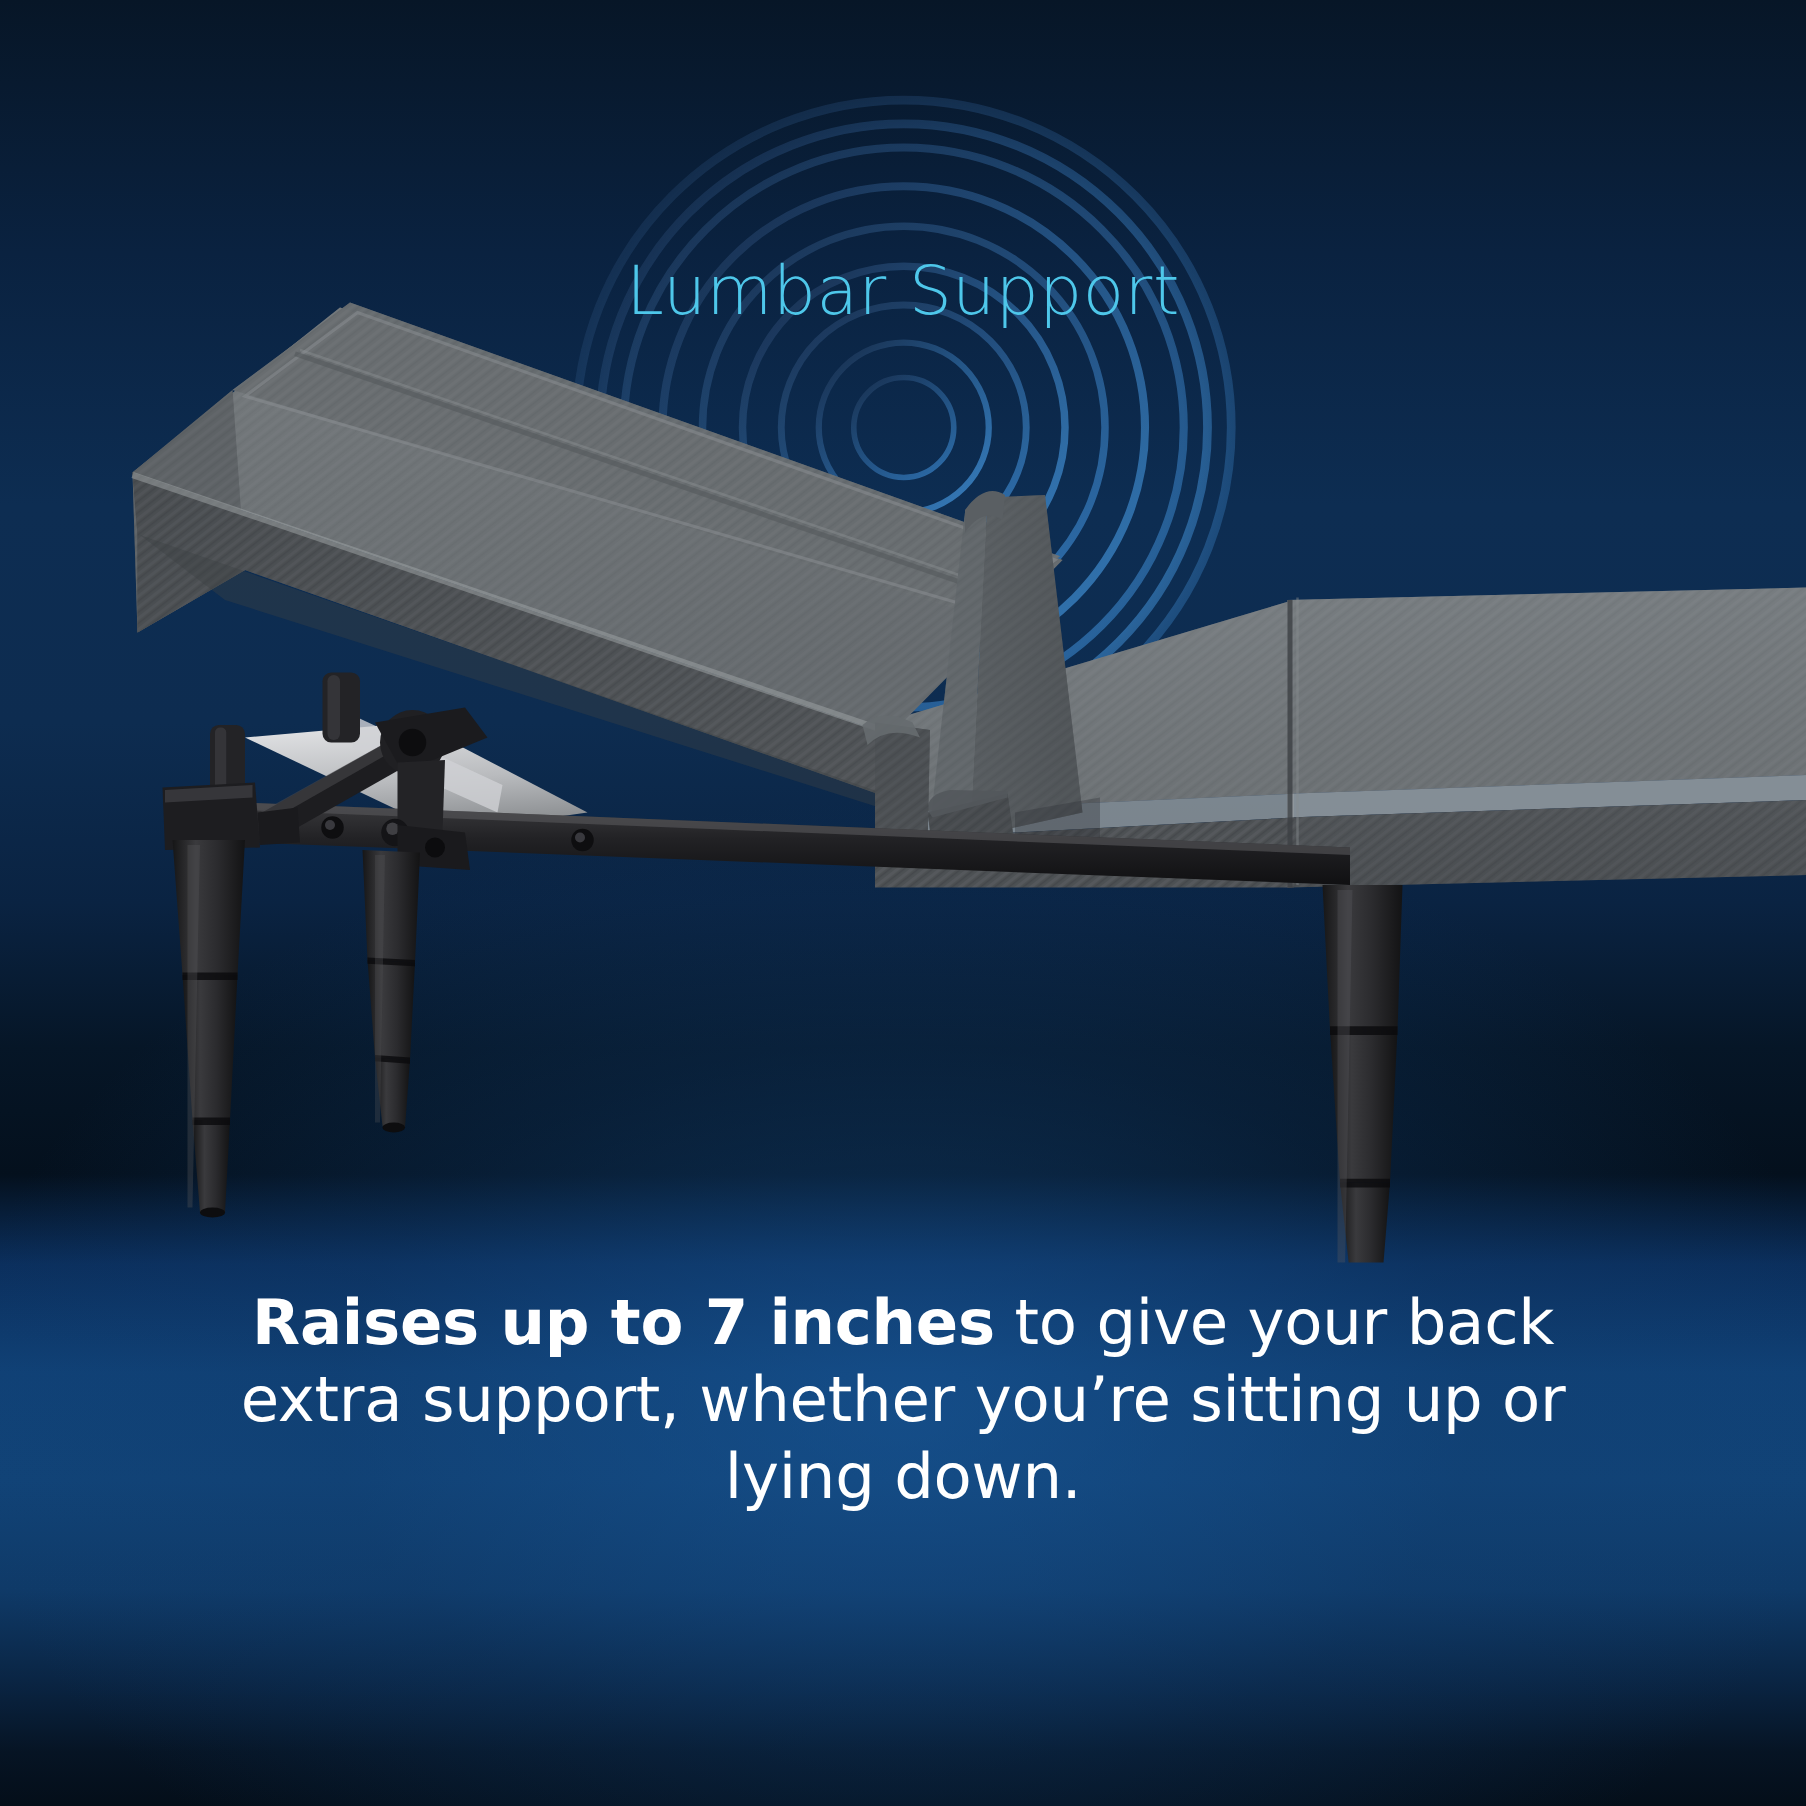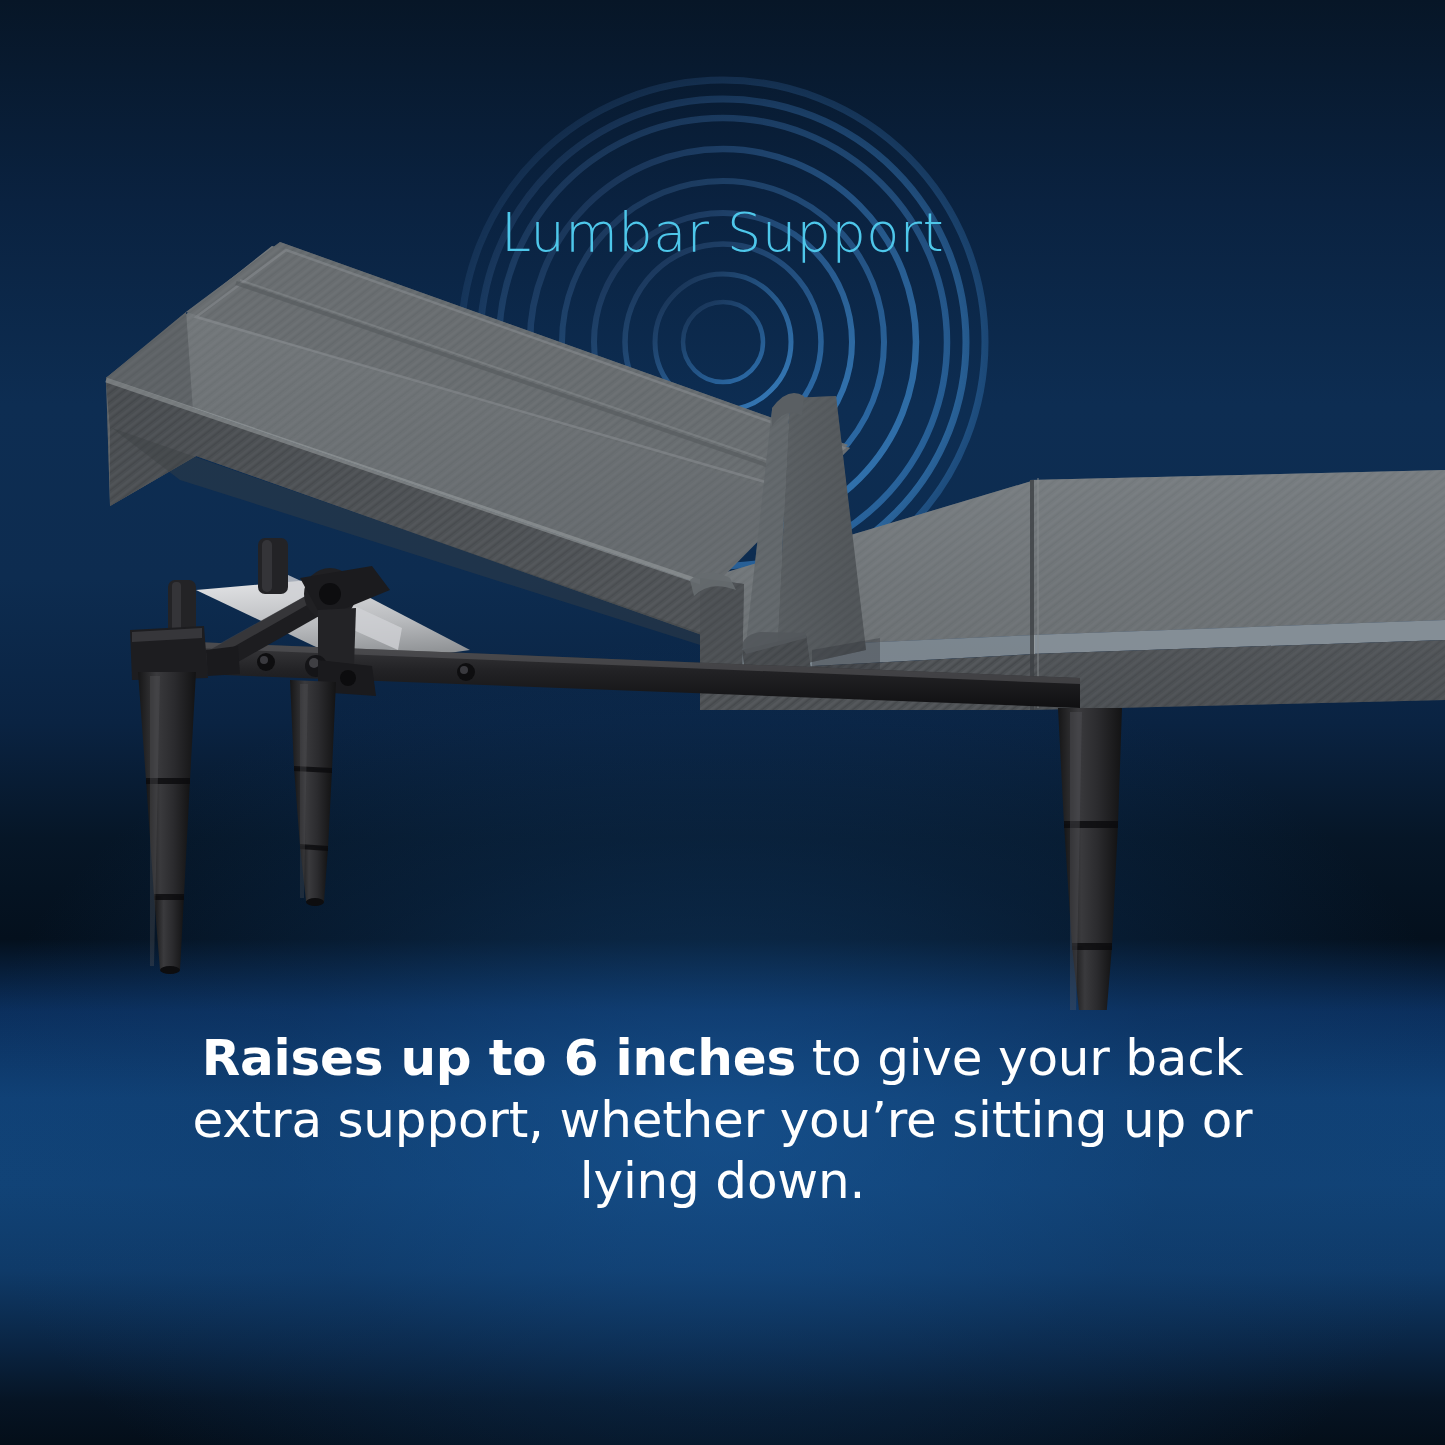--- a/index.html
+++ b/index.html
@@ -346,16 +346,16 @@
         <path d="M1072,766 L1112,766 L1106,840 L1080,840 Z" fill="url(#legGrad)"></path>
         <ellipse cx="1093" cy="840" rx="12" ry="5" fill="#0d0d0f"></ellipse>
         <path d="M1064,641 L1118,641 L1118,648 L1064,648 Z" fill="#0a0a0c" opacity="0.8"></path>
         <path d="M1072,763 L1112,763 L1112,770 L1072,770 Z" fill="#0a0a0c" opacity="0.8"></path>
         <path d="M1070,532 L1082,532 L1076,836 L1070,836 Z" fill="#5a5a5f" opacity="0.35"></path>
       </g>
     </g>
   </svg>
 
   <div class="caption">
-    <b>Raises up to 6 inches</b><span> to give your back extra support, whether you’re sitting up or lying down.</span>
+    <b>Raises up to 7 inches</b><span> to give your back extra support, whether you’re sitting up or lying down.</span>
   </div>
 
 </div>
 
 </body></html>

